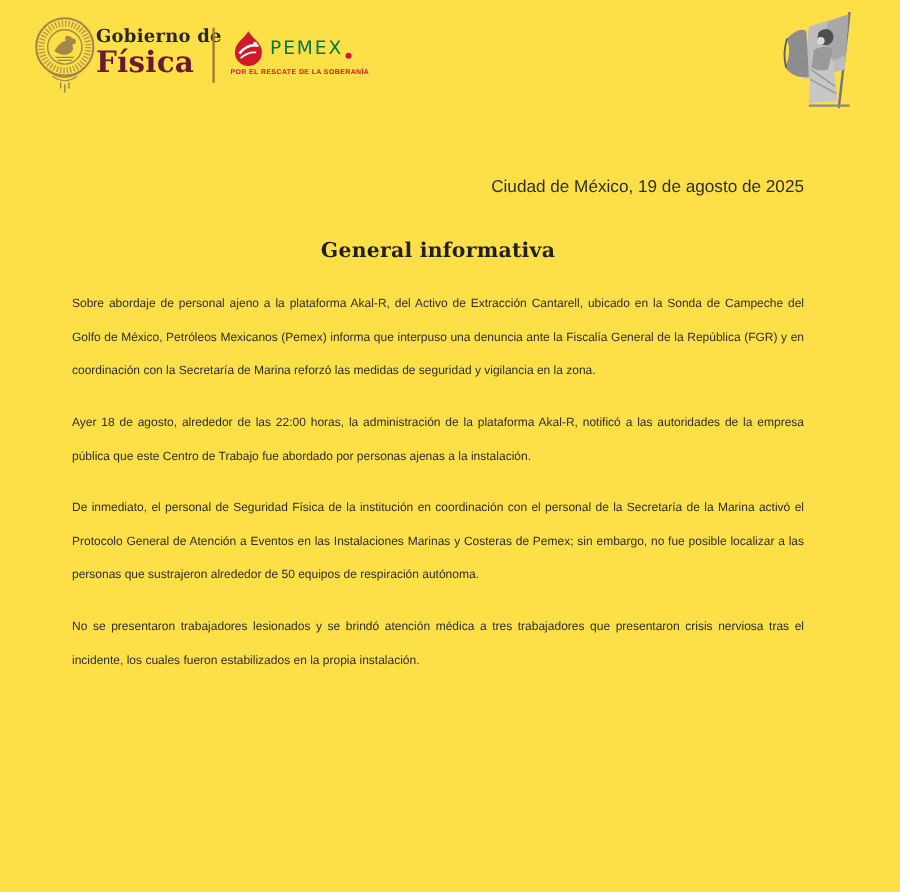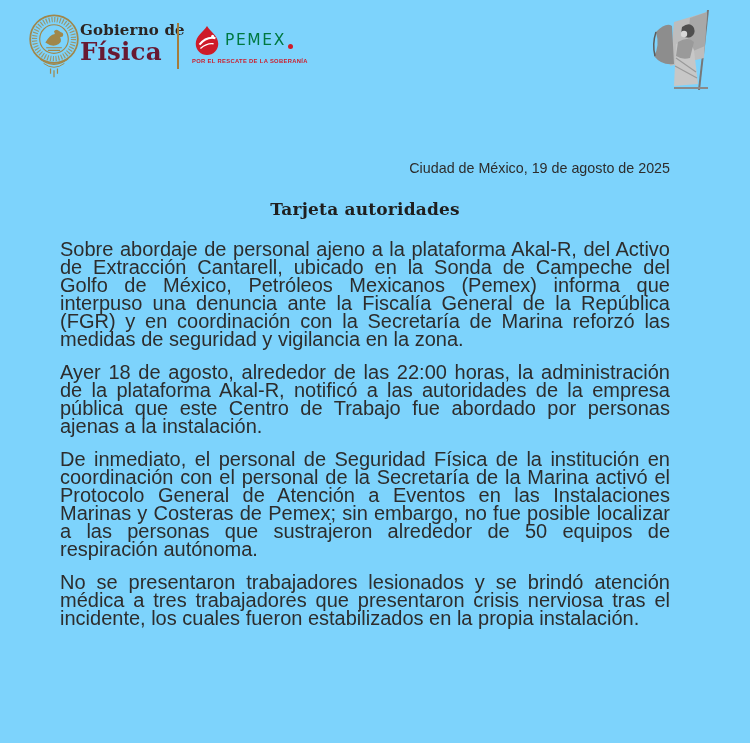--- a/index.html
+++ b/index.html
@@ -1,41 +1,41 @@
 <!DOCTYPE html>
 <html><head>
 <meta charset="utf-8">
 <style>
   html,body{margin:0;padding:0;background:#ffffff;}
   .page{
-    position:relative;width:750px;height:743px;background:#7dd3fc;overflow:hidden;
+    position:relative;width:750px;height:743px;background:#fde047;overflow:hidden;
     font-family:"Liberation Sans",sans-serif;color:#2d2d2d;
   }
   
   .header{position:absolute;top:0;left:0;width:750px;height:105px;}
   .gob-logo{position:absolute;left:28px;top:13px;display:flex;align-items:flex-start;}
   .seal{display:block;}
   .gob-word{position:absolute;left:52px;top:9px;font-family:"DejaVu Serif",serif;font-weight:bold;white-space:nowrap;}
   .gob-line1{font-size:15px;line-height:17px;color:#2b2523;letter-spacing:.2px;}
   .gob-line2{font-size:24.5px;line-height:26px;color:#681a32;letter-spacing:.2px;}
   .divider{position:absolute;left:177px;top:23px;width:2px;height:46px;background:#a57c3b;}
   .pemex{position:absolute;left:192px;top:24px;}
   .pemex-row{display:flex;align-items:center;height:31px;}
   .pemex-word{font-family:"DejaVu Sans",sans-serif;font-weight:normal;font-size:15.5px;
     color:#007840;letter-spacing:1.6px;margin-left:3px;}
   .pemex-reg{width:5px;height:5px;border-radius:50%;background:#ce1b29;align-self:flex-end;margin:0 0 6px 2px;}
   .pemex-tagline{font-size:5.8px;font-weight:bold;color:#ce1b29;letter-spacing:.34px;margin-top:3px;white-space:nowrap;}
   .heroine{position:absolute;left:646px;top:6px;}
   
-  .dateline{position:absolute;left:60px;top:160px;width:610px;text-align:right;
+  .dateline{position:absolute;left:60px;top:148px;width:610px;text-align:right;
     font-size:14.3px;color:#2d2d2d;}
   .doc-title{position:absolute;left:60px;top:199px;width:610px;margin:0;text-align:center;
     font-family:"DejaVu Serif",serif;font-weight:bold;font-size:17px;color:#1f1f1f;letter-spacing:.2px;}
   .doc-body{position:absolute;left:60px;top:240px;width:610px;}
-  .doc-body p{margin:0 0 15px 0;font-size:20px;line-height:18px;text-align:justify;color:#2d2d2d;}
+  .doc-body p{margin:0 0 15px 0;font-size:10px;line-height:28px;text-align:justify;color:#2d2d2d;}
   .endmark{margin-top:2px;text-align:center;font-size:15px;line-height:26px;color:#2d2d2d;}
 </style>
 </head>
 <body>
 
 <div class="page">
 
   <div class="header">
 
     <div class="gob-logo">
@@ -82,21 +82,21 @@
       <path d="M32 36 Q42 30 48 36 L44 52 Q36 54 30 50 Z" fill="#9a9a9a"></path>
       <path d="M36 21 q8 -6 12 1 q2 6 -3 9 q-7 2 -10 -3 z" fill="#4f4f4f"></path>
       <circle cx="38" cy="28" r="3.2" fill="#d8d8d8"></circle>
       <path d="M28 82 L62 82" stroke="#8a8a8a" stroke-width="2" fill="none"></path>
     </svg>
 
   </div>
 
   <div class="dateline">Ciudad de México, 19 de agosto de 2025</div>
 
-  <h1 class="doc-title">Tarjeta autoridades</h1>
+  <h1 class="doc-title">General informativa</h1>
 
   <div class="doc-body">
     <p>Sobre abordaje de personal ajeno a la plataforma Akal-R, del Activo de Extracción Cantarell, ubicado en la Sonda de Campeche del Golfo de México, Petróleos Mexicanos (Pemex) informa que interpuso una denuncia ante la Fiscalía General de la República (FGR) y en coordinación con la Secretaría de Marina reforzó las medidas de seguridad y vigilancia en la zona.</p>
     <p>Ayer 18 de agosto, alrededor de las 22:00 horas, la administración de la plataforma Akal-R, notificó a las autoridades de la empresa pública que este Centro de Trabajo fue abordado por personas ajenas a la instalación.</p>
     <p>De inmediato, el personal de Seguridad Física de la institución en coordinación con el personal de la Secretaría de la Marina activó el Protocolo General de Atención a Eventos en las Instalaciones Marinas y Costeras de Pemex; sin embargo, no fue posible localizar a las personas que sustrajeron alrededor de 50 equipos de respiración autónoma.</p>
     <p>No se presentaron trabajadores lesionados y se brindó atención médica a tres trabajadores que presentaron crisis nerviosa tras el incidente, los cuales fueron estabilizados en la propia instalación.</p>
   </div>
 
 </div>
 

